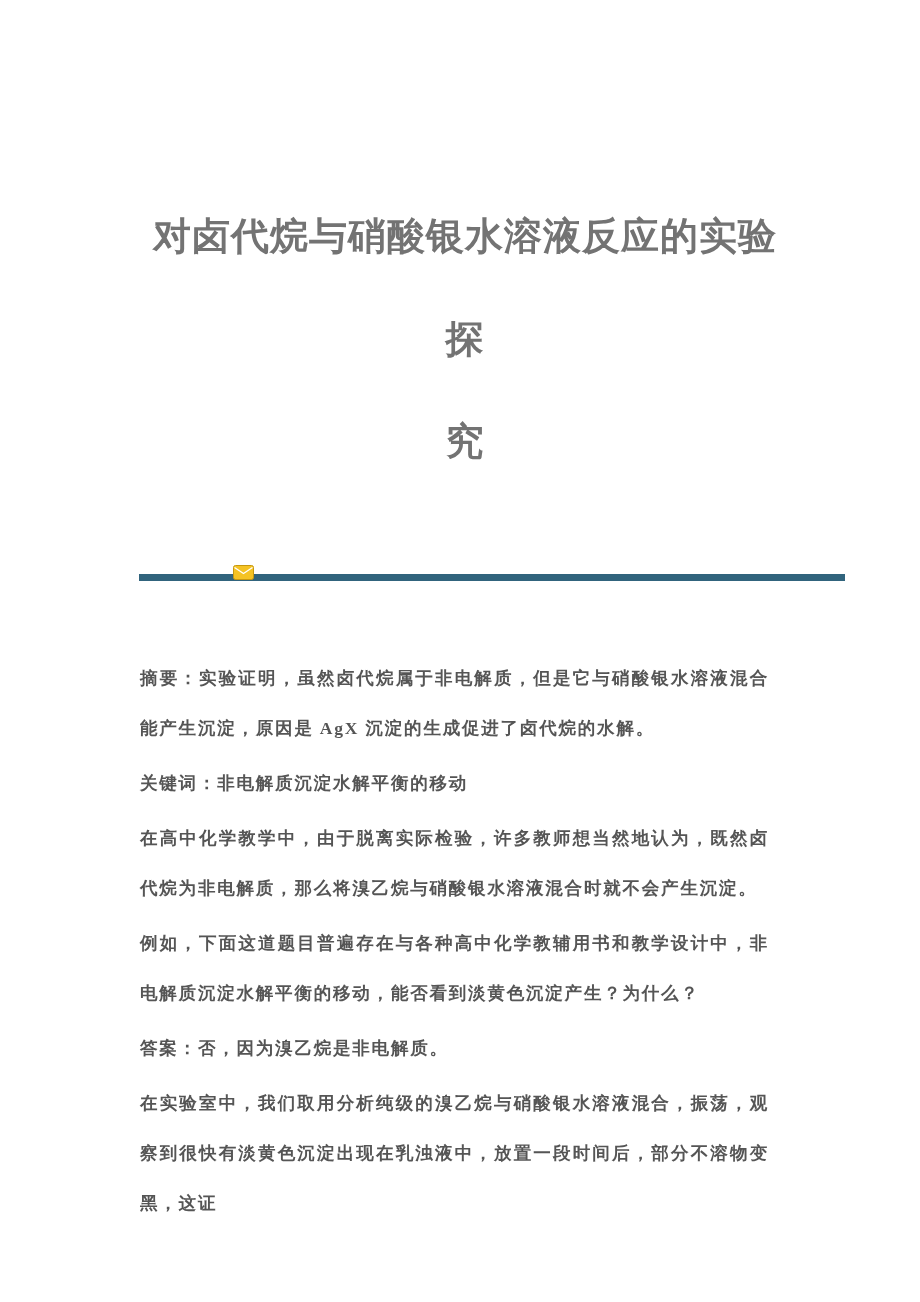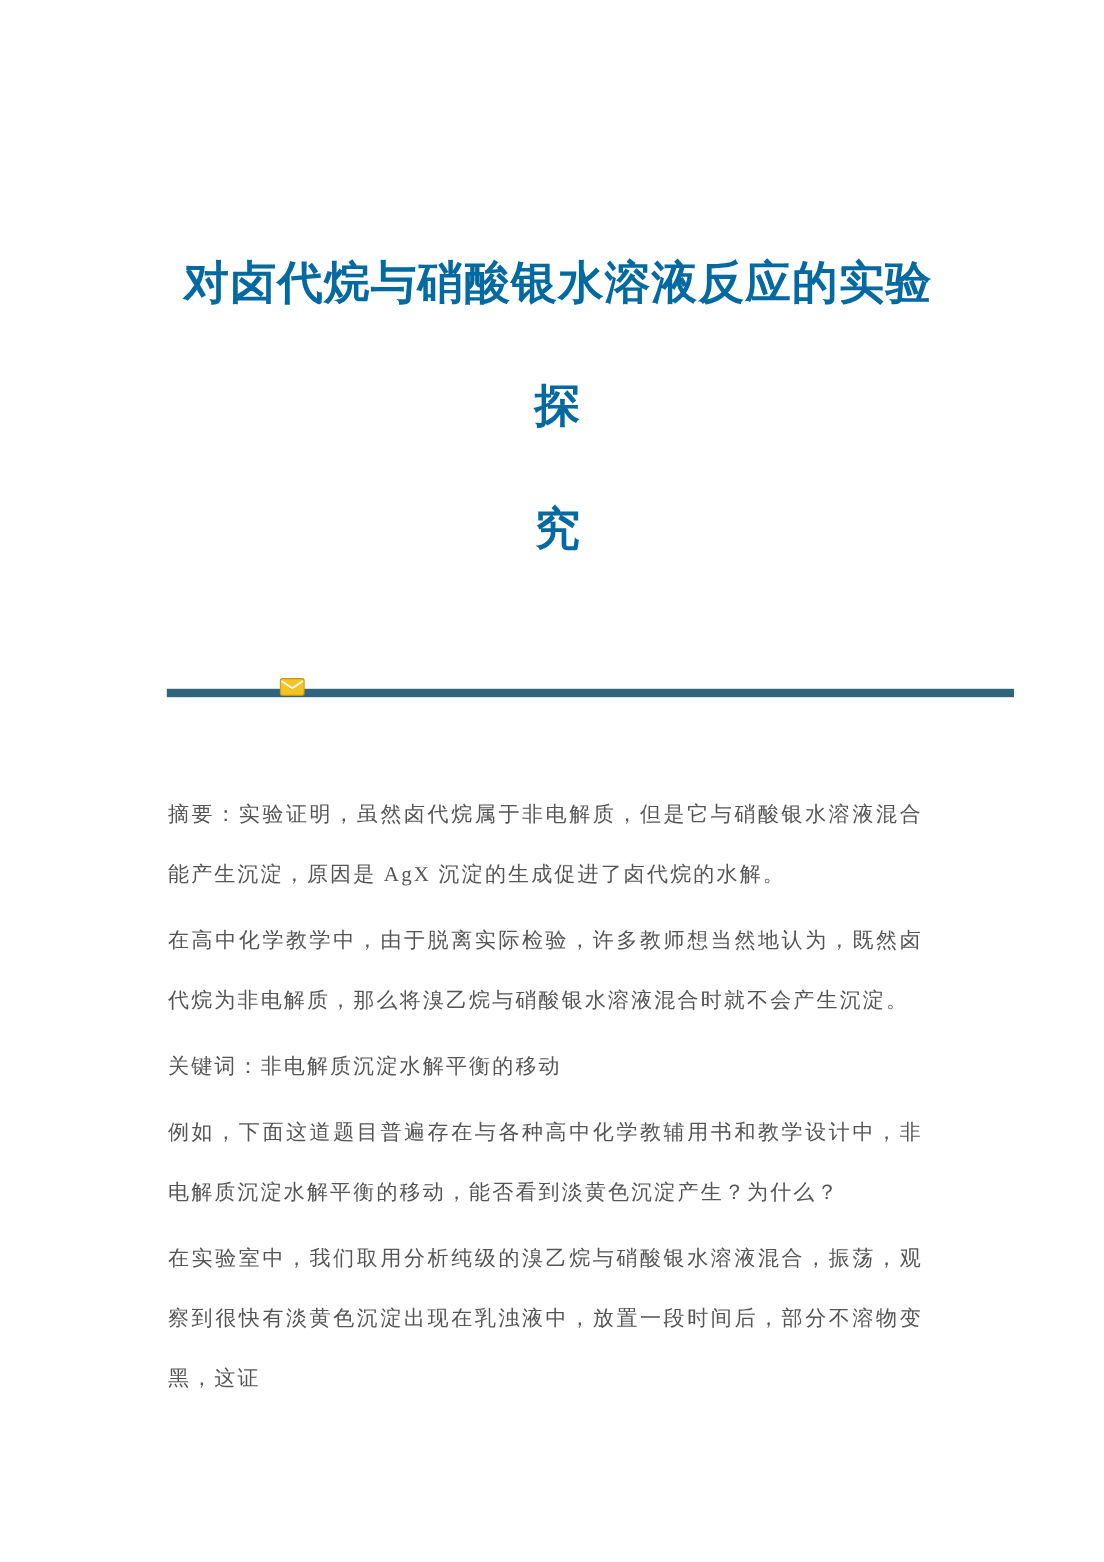--- a/index.html
+++ b/index.html
@@ -17,21 +17,21 @@
     font-family: "Liberation Serif", "DejaVu Serif", serif;
   }
   .title {
     margin: 0;
     padding-top: 185px;
     margin-left: 135px;
     width: 660px;
     text-align: center;
     font-size: 38px;
     font-weight: bold;
-    color: #0369a1;
+    color: #737373;
     line-height: 2.7;
     letter-spacing: 1px;
   }
   .title-line {
     display: block;
   }
   .divider {
     position: relative;
     margin-top: 81px;
     margin-left: 139px;
@@ -60,20 +60,21 @@
     width: 645px;
     color: #555555;
     font-size: 17.5px;
     line-height: 50px;
     letter-spacing: 1.8px;
     text-align: justify;
   }
   .para {
     margin: 0 16px 5px 0;
     padding: 0;
+    font-weight: bold;
   }
 </style>
 </head>
 <body>
 
 <div class="page">
 
   <h1 class="title">
     <span class="title-line">对卤代烷与硝酸银水溶液反应的实验探</span>
     <span class="title-line">究</span>
@@ -84,19 +85,20 @@
     <span class="divider-icon">
       <svg width="21" height="15" viewBox="0 0 21 15" aria-hidden="true">
         <rect x="0.5" y="0.5" width="20" height="14" rx="2" fill="var(--icon-color, #f5c324)" stroke="var(--icon-edge-color, #c79810)"></rect>
         <path d="M1.5 2.5 L10.5 8.5 L19.5 2.5" fill="none" stroke="#ffffff" stroke-width="1.4"></path>
       </svg>
     </span>
   </div>
 
   <div class="body-text">
     <p class="para">摘要：实验证明，虽然卤代烷属于非电解质，但是它与硝酸银水溶液混合能产生沉淀，原因是 AgX 沉淀的生成促进了卤代烷的水解。</p>
+    <p class="para">关键词：非电解质沉淀水解平衡的移动</p>
     <p class="para">在高中化学教学中，由于脱离实际检验，许多教师想当然地认为，既然卤代烷为非电解质，那么将溴乙烷与硝酸银水溶液混合时就不会产生沉淀。</p>
-    <p class="para">关键词：非电解质沉淀水解平衡的移动</p>
     <p class="para">例如，下面这道题目普遍存在与各种高中化学教辅用书和教学设计中，非电解质沉淀水解平衡的移动，能否看到淡黄色沉淀产生？为什么？</p>
+    <p class="para">答案：否，因为溴乙烷是非电解质。</p>
     <p class="para">在实验室中，我们取用分析纯级的溴乙烷与硝酸银水溶液混合，振荡，观察到很快有淡黄色沉淀出现在乳浊液中，放置一段时间后，部分不溶物变黑，这证</p>
   </div>
 
 </div>
 
 </body></html>

